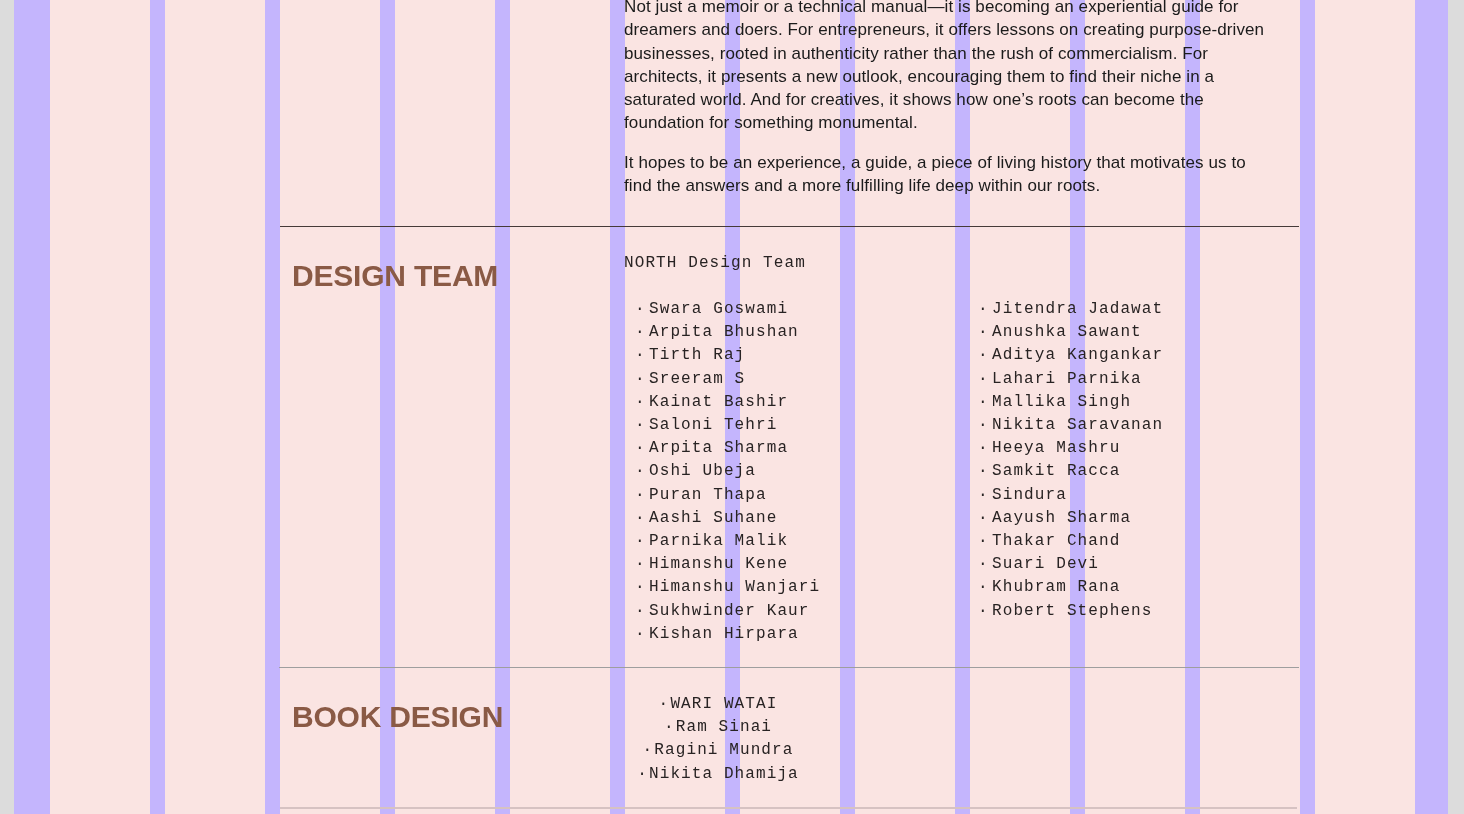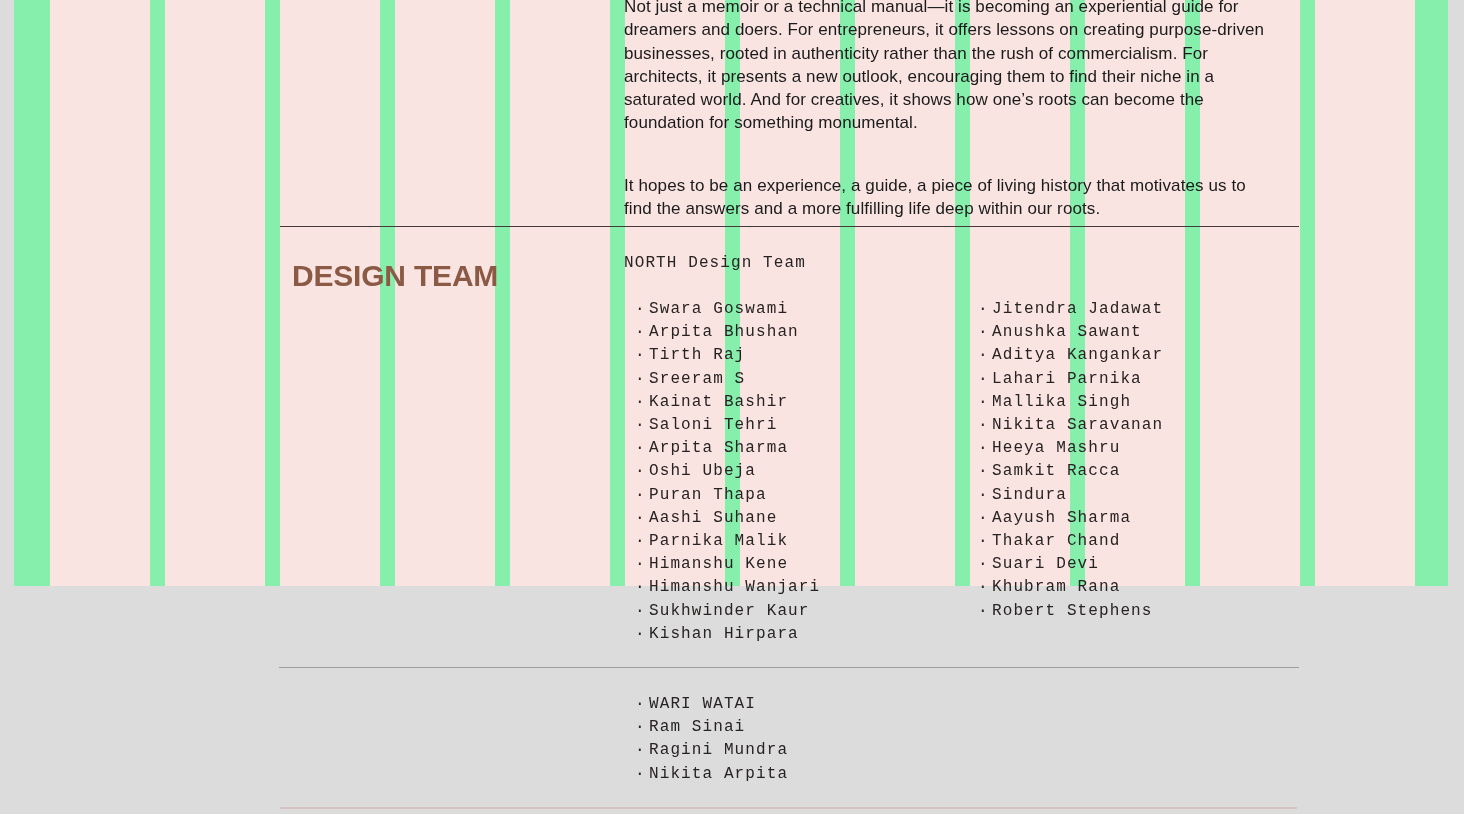--- a/index.html
+++ b/index.html
@@ -9,22 +9,22 @@
     height: 814px;
     overflow: hidden;
     background: #dcdcdc;
     font-family: "Liberation Sans", sans-serif;
   }
   .page {
     position: absolute;
     left: 14px;
     top: 0;
     width: 1434px;
-    height: 586px;
-    background: #86efac;
+    height: 814px;
+    background: #c4b5fd;
   }
   .stripe {
     position: absolute;
     top: 0;
     bottom: 0;
     width: 100px;
     background: #fae4e2;
   }
   .content { position: absolute; inset: 0; }
   .intro {
@@ -34,21 +34,21 @@
     width: 700px;
   }
   .intro p {
     margin: 0;
     font-size: 17px;
     line-height: 23.25px;
     letter-spacing: 0.1px;
     color: #1b1b1b;
     white-space: pre-line;
   }
-  .intro p + p { margin-top: 39px; }
+  .intro p + p { margin-top: 16px; }
   .rule {
     position: absolute;
     height: 1px;
   }
   .rule-1 { left: 266px; top: 226px; width: 1019px; background: #453a38; }
   .rule-2 { left: 265px; top: 667px; width: 1020px; background: #9e9e9e; }
   .rule-3 { left: 266px; top: 807px; width: 1017px; height: 2px; background: #d6c2c2; }
   .section-heading {
     position: absolute;
     left: 266px;
@@ -86,21 +86,21 @@
     line-height: 23.2px;
     white-space: nowrap;
   }
   .bullet {
     display: inline-block;
     width: 14px;
     letter-spacing: 0;
   }
   .names-col-1 { left: 619px; top: 296px; }
   .names-col-2 { left: 962px; top: 296px; }
-  .names-book  { left: 619px; top: 691px; }
+  .names-book  { left: 619px; top: 691px; text-align: center; }
 </style>
 </head>
 <body>
 
 <div class="page">
 
   <div>
     <div class="stripe" style="left:36px"></div>
     <div class="stripe" style="left:151px"></div>
     <div class="stripe" style="left:266px"></div>
@@ -164,24 +164,25 @@
         <li><span class="bullet">·</span><span>Sindura</span></li>
         <li><span class="bullet">·</span><span>Aayush Sharma</span></li>
         <li><span class="bullet">·</span><span>Thakar Chand</span></li>
         <li><span class="bullet">·</span><span>Suari Devi</span></li>
         <li><span class="bullet">·</span><span>Khubram Rana</span></li>
         <li><span class="bullet">·</span><span>Robert Stephens</span></li>
       </ul>
 
     <div class="rule rule-2"></div>
 
+    <h2 class="section-heading heading-book-design">BOOK DESIGN</h2>
 
     <ul class="names mono names-book">
         <li><span class="bullet">·</span><span>WARI WATAI</span></li>
         <li><span class="bullet">·</span><span>Ram Sinai</span></li>
         <li><span class="bullet">·</span><span>Ragini Mundra</span></li>
-        <li><span class="bullet">·</span><span>Nikita Arpita</span></li>
+        <li><span class="bullet">·</span><span>Nikita Dhamija</span></li>
       </ul>
 
     <div class="rule rule-3"></div>
 
   </div>
 </div>
 
 </body></html>

